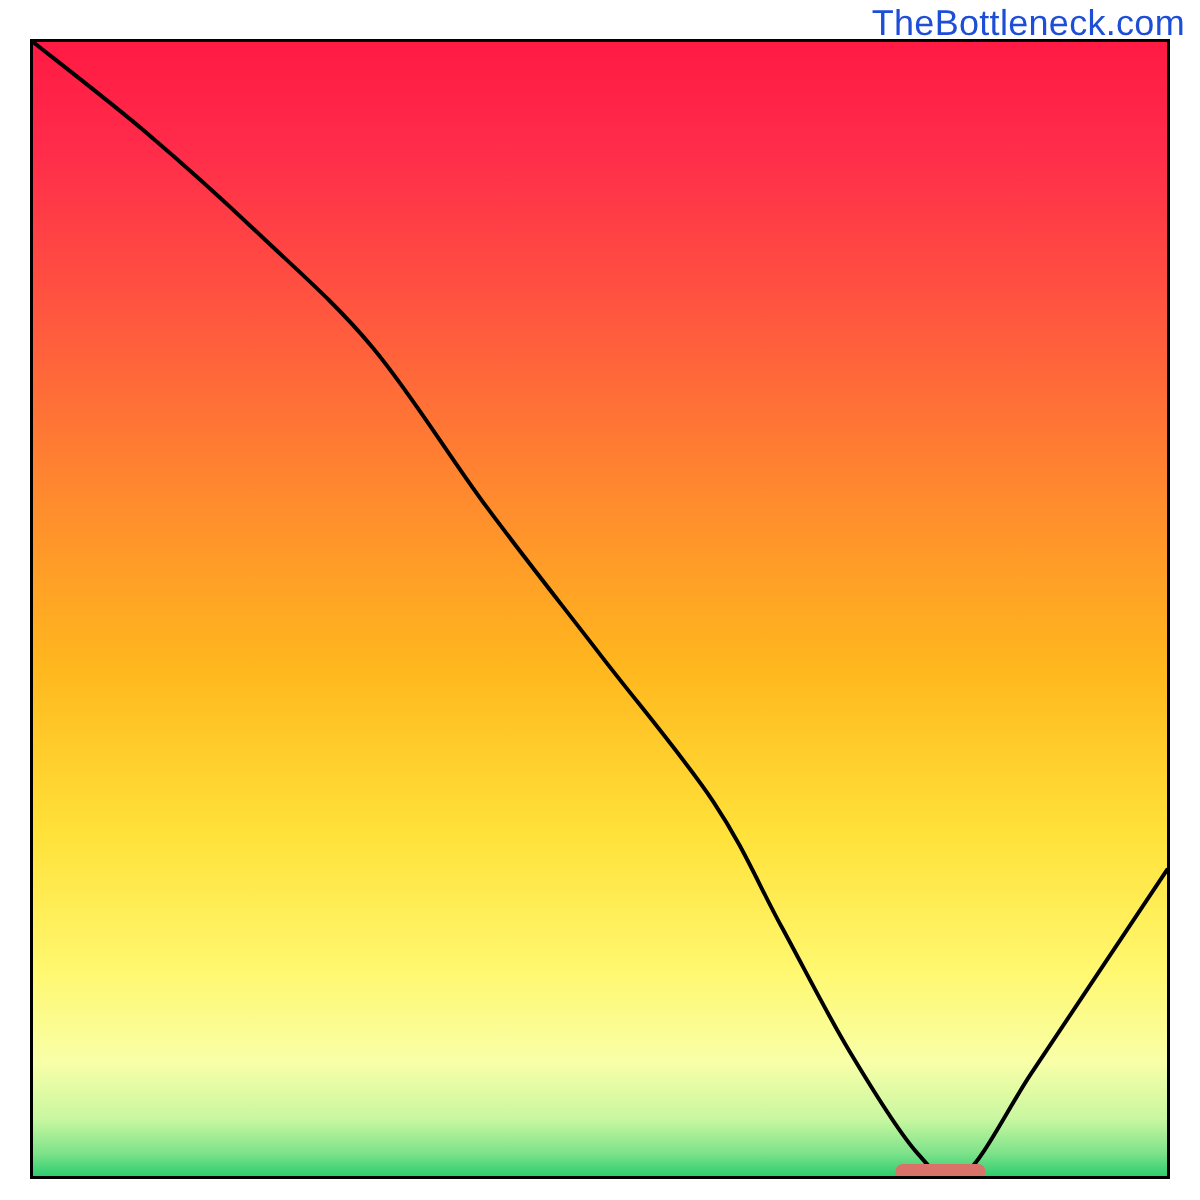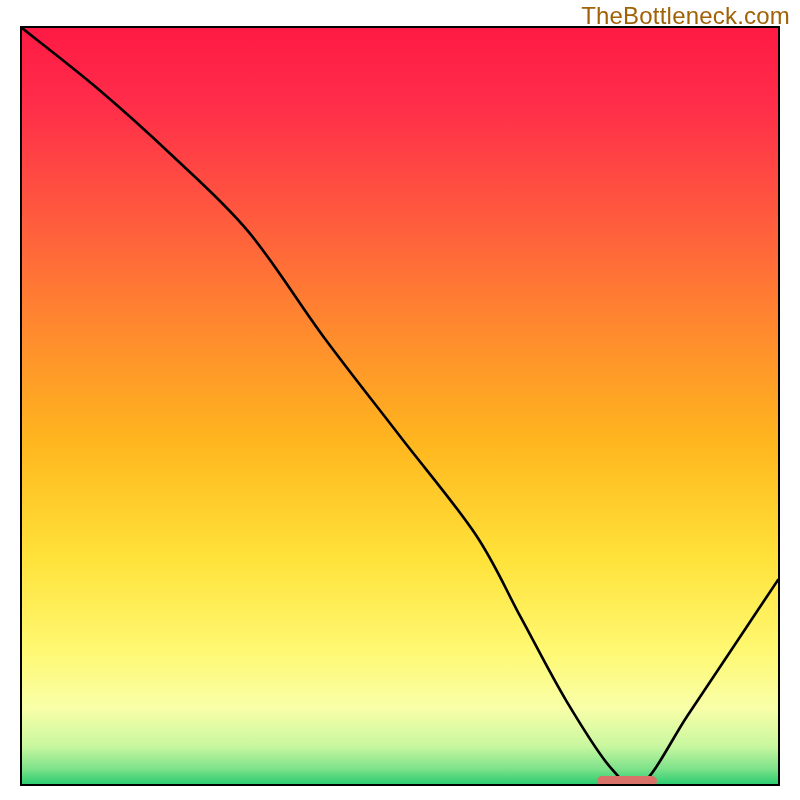--- a/index.html
+++ b/index.html
@@ -14,21 +14,21 @@
     position: relative;
     width: 800px;
     height: 800px;
   }
   .watermark {
     position: absolute;
     top: 2px;
     right: 10px;
     font-size: 24px;
     font-weight: 500;
-    color: #a16207;
+    color: #1d4ed8;
     letter-spacing: 0.2px;
     z-index: 10;
   }
   .plot-area {
     position: absolute;
     left: 20px;
     top: 26px;
     width: 760px;
     height: 760px;
     border: 2px solid #000000;

